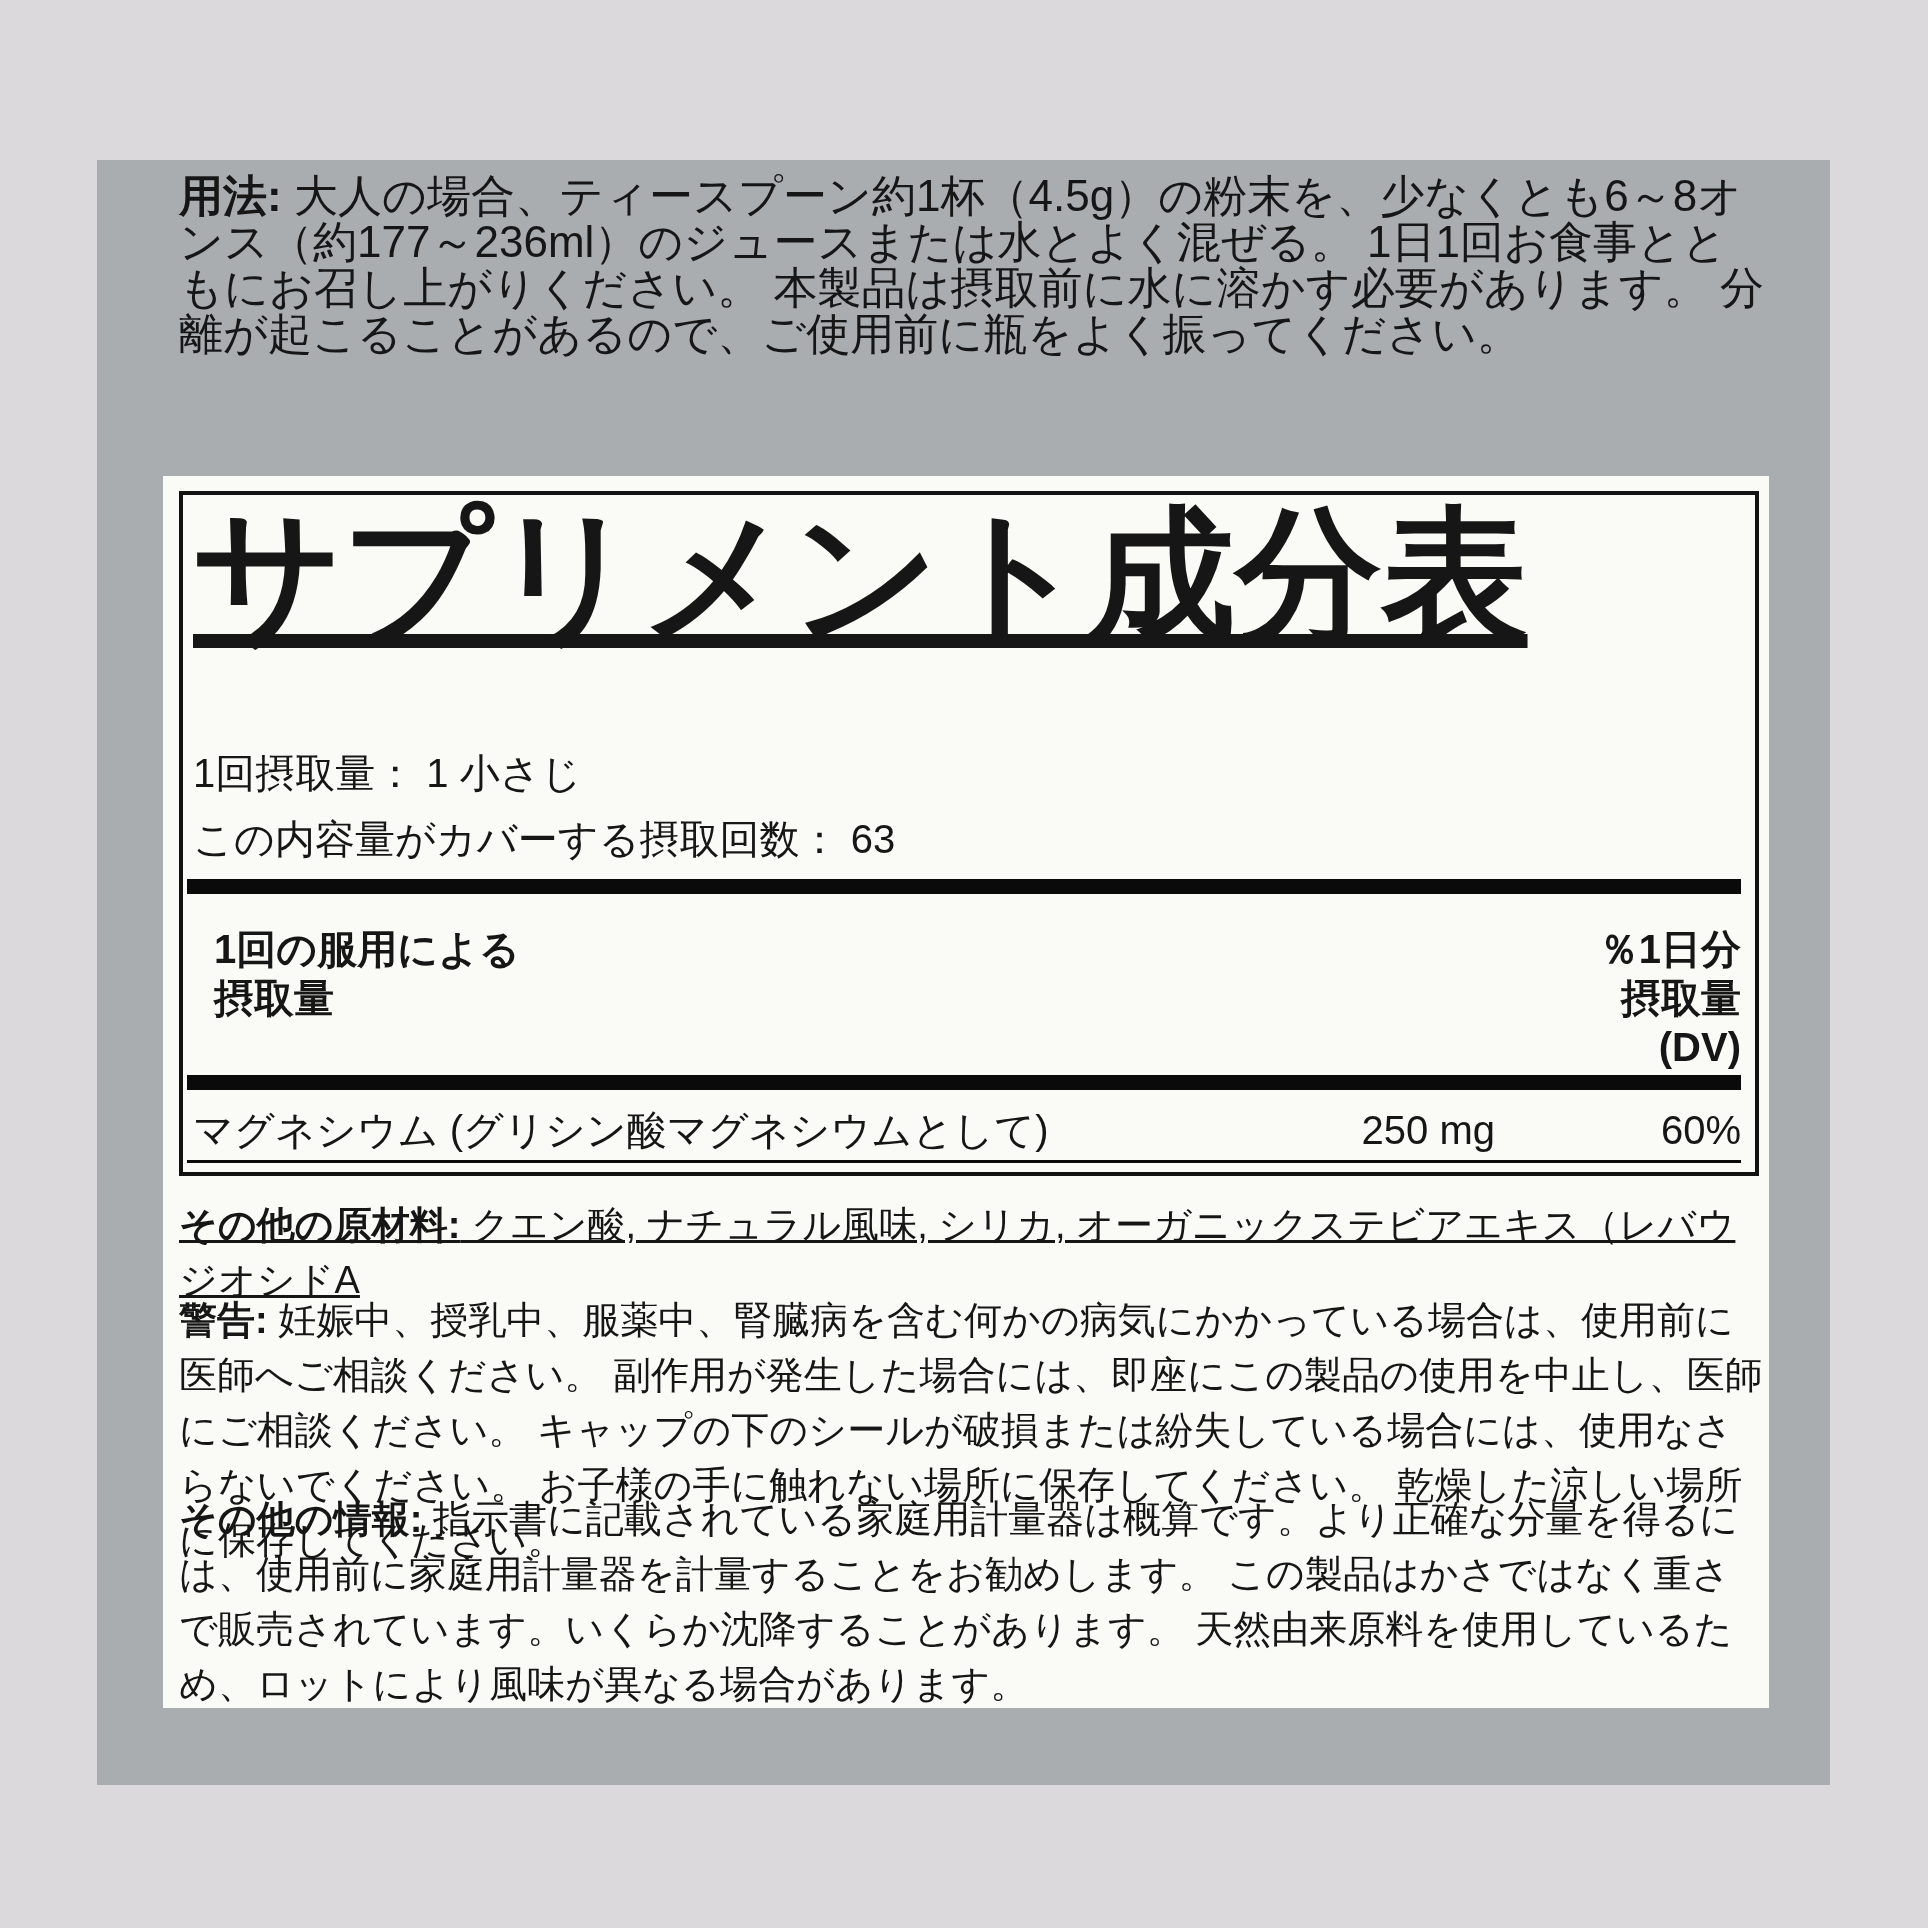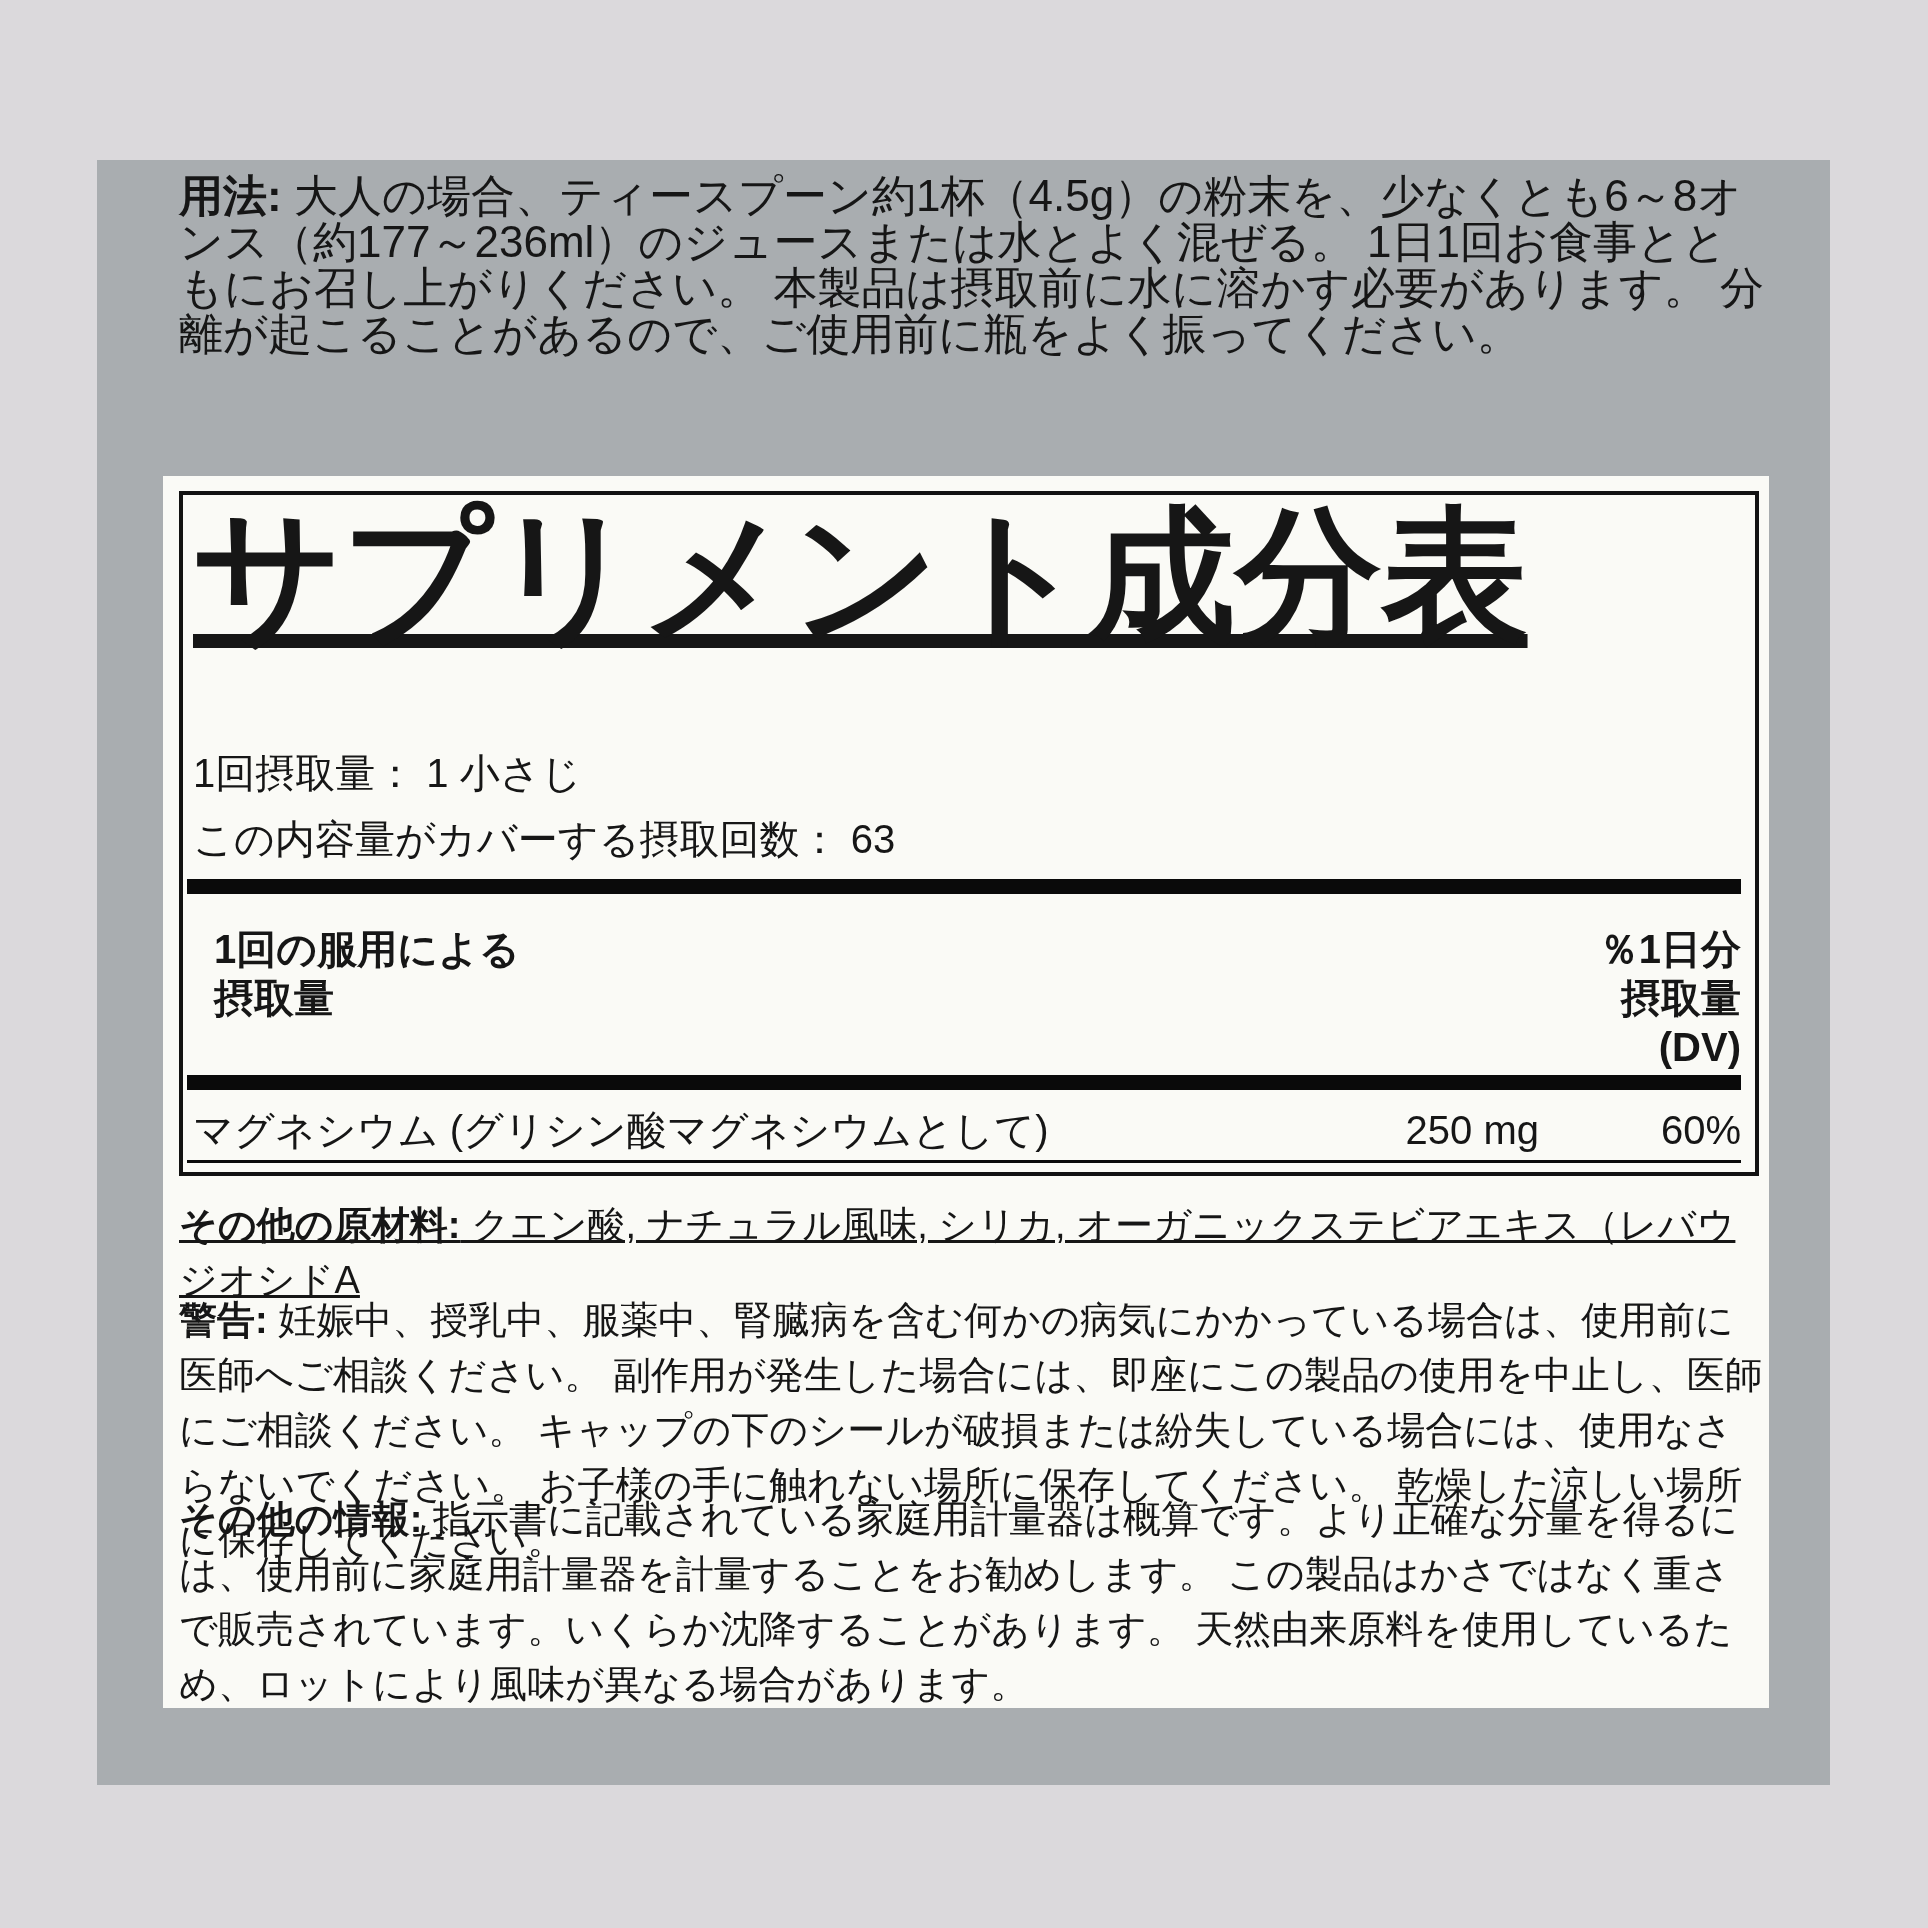--- a/index.html
+++ b/index.html
@@ -56,21 +56,21 @@
     left:193px;top:925px;width:753px;
     font-size:40px;font-weight:700;line-height:49px;margin-left:21px;
   }
   .hdr-right{
     left:988px;top:925px;width:753px;
     font-size:40px;font-weight:700;line-height:49px;text-align:right;
   }
   .nutrient-row{
     left:193px;top:1109px;width:1548px;height:43px;
     display:flex;align-items:center;
-    font-size:40px;line-height:43px;
+    font-size:40px;line-height:43px;gap:44px;
   }
   .nutrient-name{flex:1;text-align:left;}
   .nutrient-amount{width:245px;text-align:right;}
   .nutrient-dv{width:202px;text-align:right;}
   .rule-thin{
     left:187px;top:1160px;width:1554px;height:2.8px;background:#0a0a0a;
   }
   
   .para{
     left:179px;width:1586px;

